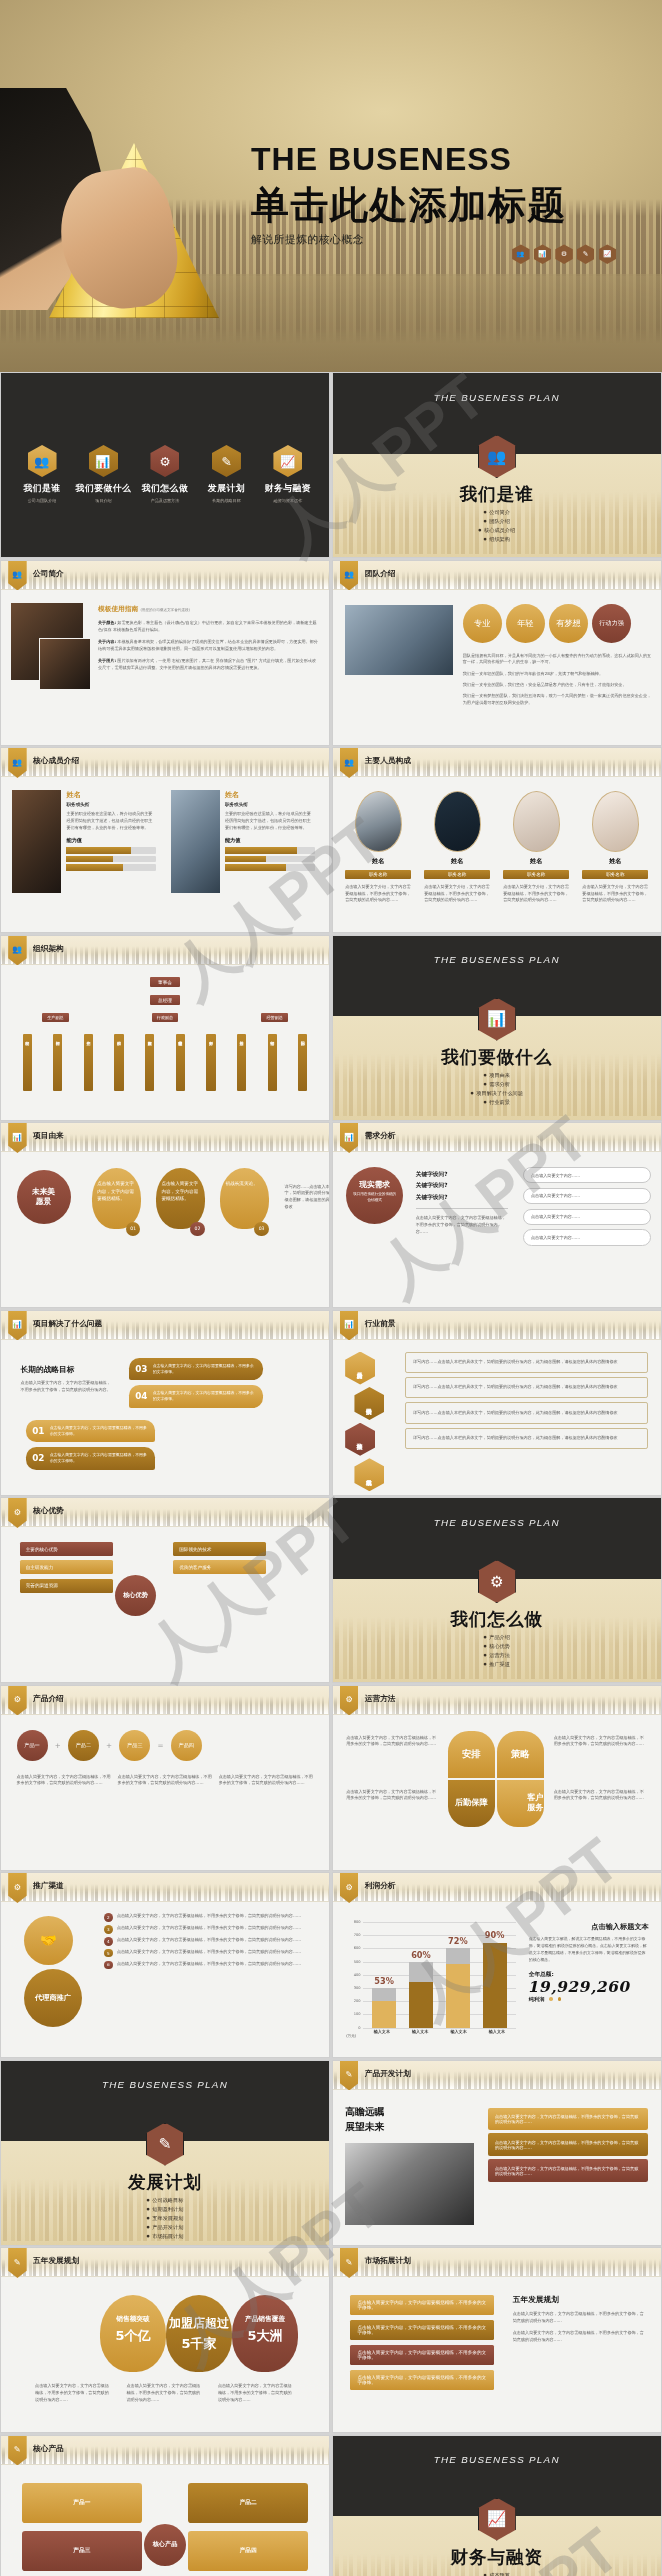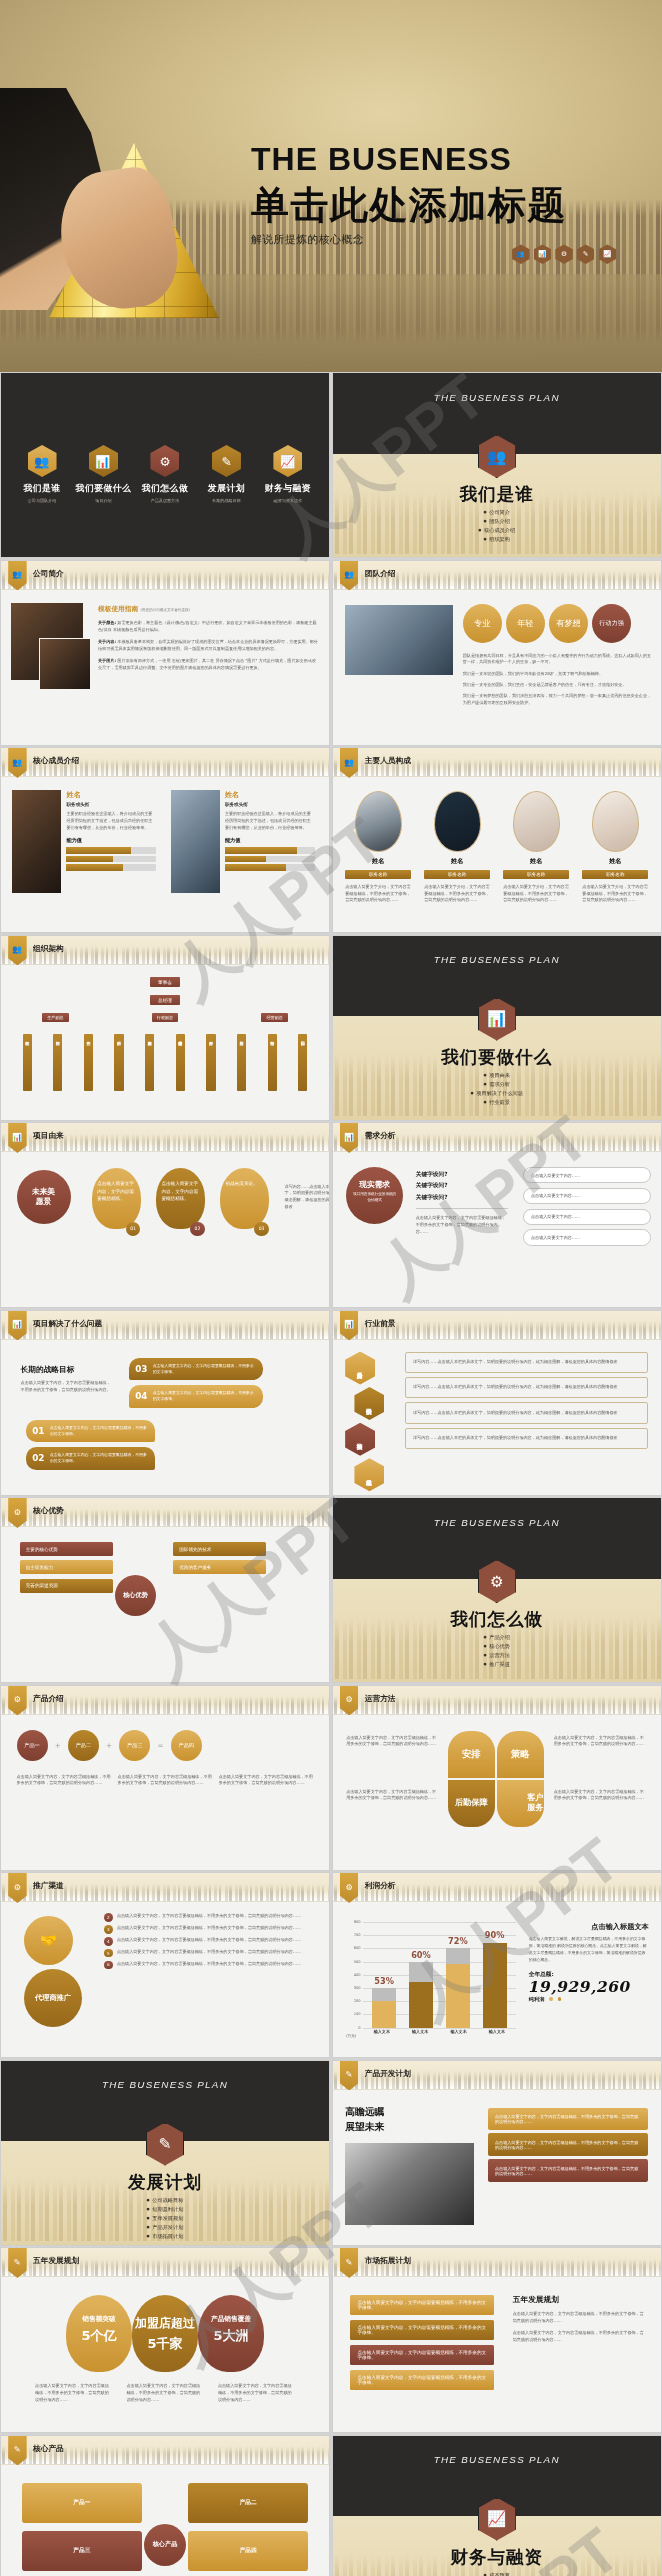--- a/index.html
+++ b/index.html
@@ -794,21 +794,21 @@
         <div class="maroon" style="font-size:4.1px;padding:6.2px 7.2px;border-radius:2.1px;">点击输入简要文字内容，文字内容需概括精练，不用多余的文字修饰，言简意赅的说明分项内容……</div>
       </div>
     </div>
 
     <div class="slide bg-light">
       <div class="shead">
         <div class="sky"></div>
         <div class="ribbon">✎</div>
         <div class="stitle">五年发展规划</div>
       </div>
-      <div style="position:absolute;left:31px;right:31px;top:47px;display:flex;justify-content:center;">
+      <div style="position:absolute;left:31px;right:31px;top:47px;display:flex;justify-content:flex-end;">
         <div class="gold" style="width:66px;height:77px;border-radius:50% 50% 45% 45%;text-align:center;padding-top:19.6px;">
           <div style="font-size:6.7px;font-weight:700;">销售额突破</div>
           <div style="font-size:13px;font-weight:700;margin-top:3.1px;">5个亿</div>
         </div>
         <div class="gold2" style="width:66px;height:77px;border-radius:50% 50% 45% 45%;text-align:center;padding-top:19.6px;">
           <div style="font-size:12px;font-weight:700;">加盟店超过</div>
           <div style="font-size:13px;font-weight:700;margin-top:3.1px;">5千家</div>
         </div>
         <div class="maroon" style="width:66px;height:77px;border-radius:50% 50% 45% 45%;text-align:center;padding-top:19.6px;">
           <div style="font-size:6.7px;font-weight:700;">产品销售覆盖</div>

